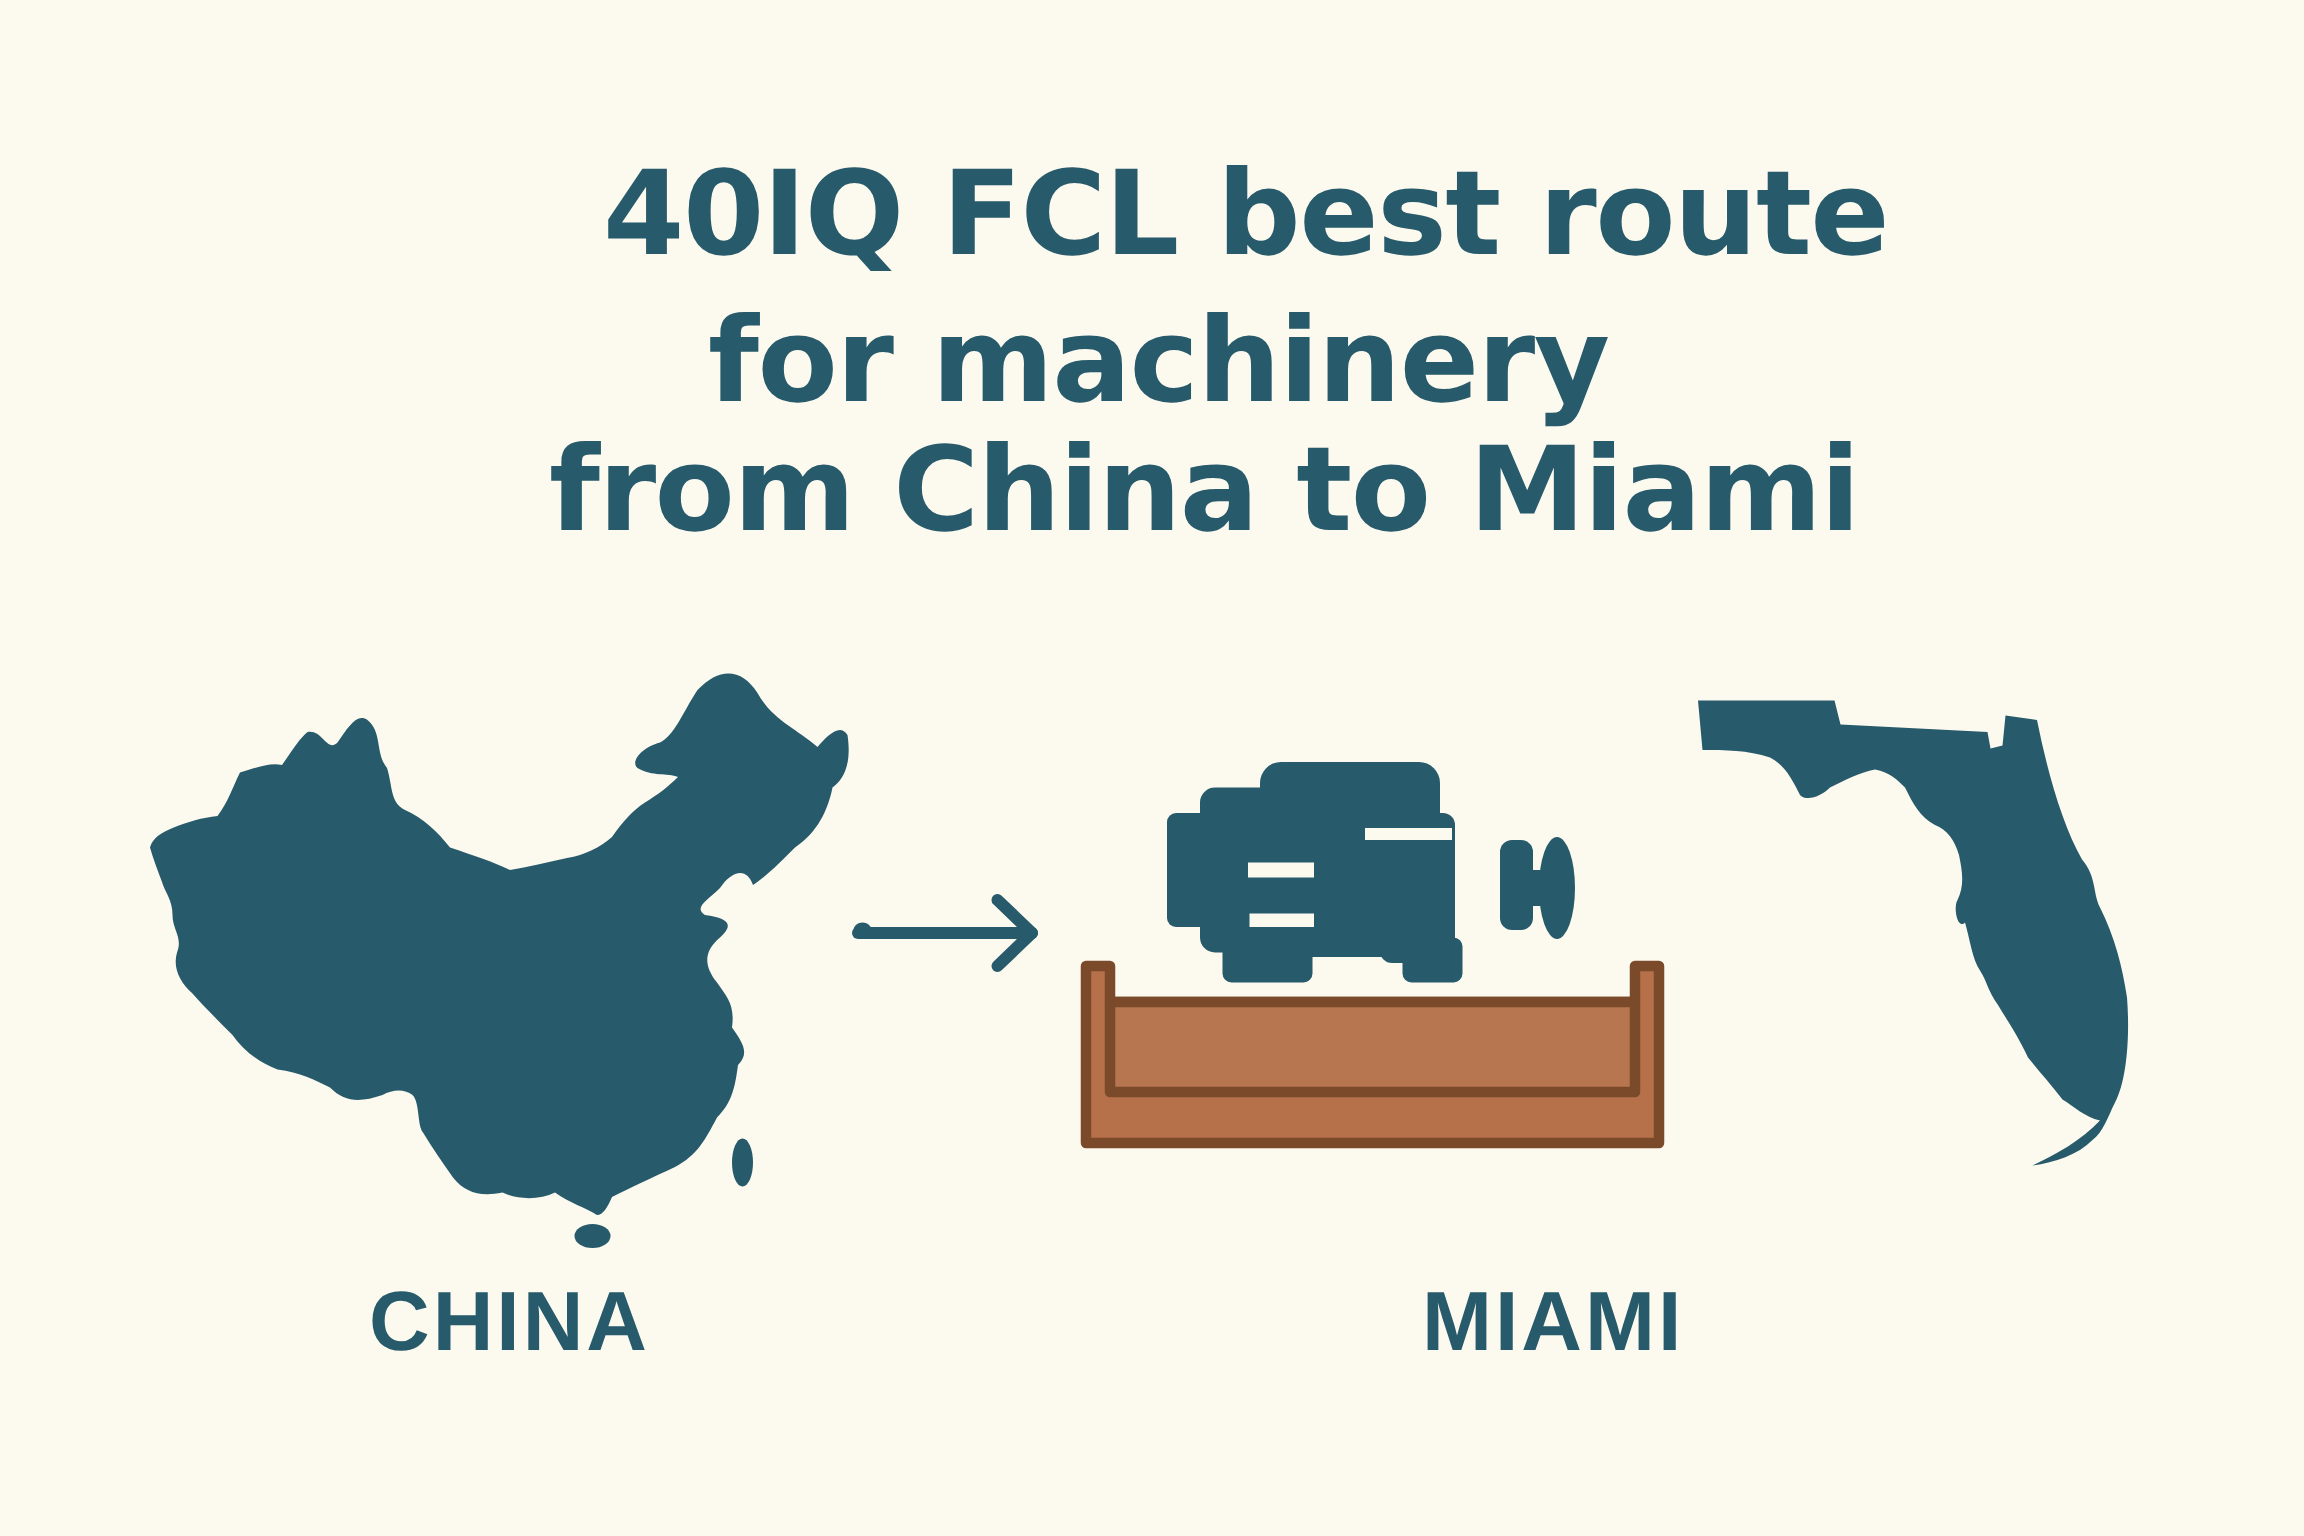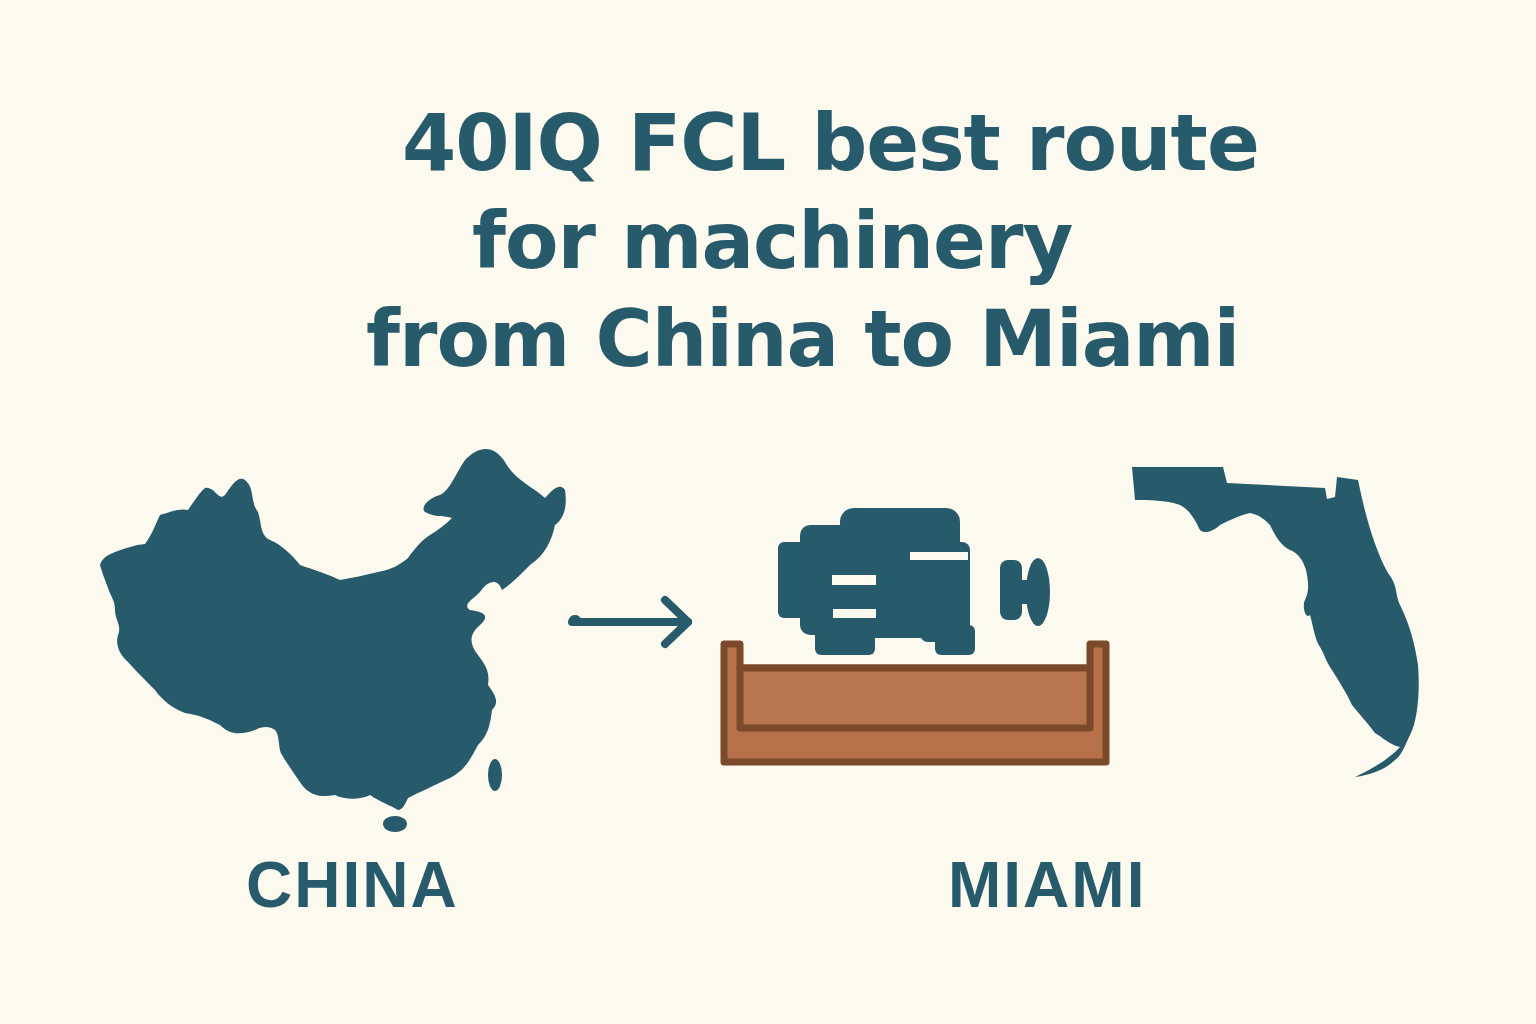--- a/index.html
+++ b/index.html
@@ -11,24 +11,24 @@
     color: #275a6a;
   }
   .title {
     position: absolute; left: 0; top: 88px; width: 1536px;
     font-weight: bold; font-size: 78px; line-height: 110px;
     color: #275a6a; letter-spacing: -1px;
   }
   .title .line { position: absolute; white-space: nowrap; }
   .l1 { left: 366px; top: 0; margin-left: 36px; }
   .l2 { left: 472px; top: 98px; }
-  .l3 { left: 366px; top: 196px; }
+  .l3 { left: 366px; top: 184px; }
   .label {
     position: absolute; font-family: "Liberation Sans", sans-serif; font-weight: bold;
-    font-size: 64px; color: #275a6a; letter-spacing: 2px;
+    font-size: 56px; color: #275a6a; letter-spacing: 2px;
   }
   .china-label { left: 246px; top: 848px; }
   .miami-label { left: 948px; top: 848px; }
   svg { position: absolute; }
 </style>
 </head>
 <body>
 
 <div class="title">
   <div class="line l1">40IQ FCL best route</div>

